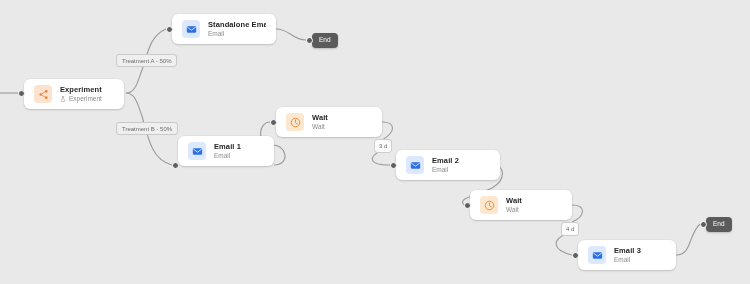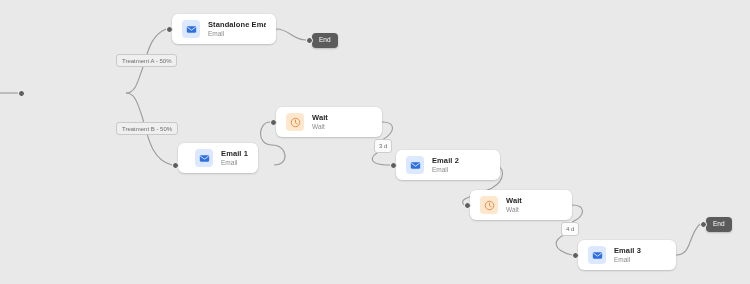--- a/index.html
+++ b/index.html
@@ -151,37 +151,58 @@
 
     <path class="edge" d="M 382,122 C 396,122 396,132 382,140 M 382,150 C 368,157 368,165 390,165"></path>
 
     <path class="edge" d="M 492,165 C 506,165 506,180 492,188 C 472,197 458,198 464,205"></path>
 
     <path class="edge" d="M 572,205 C 586,205 586,216 572,222 M 566,234 C 552,240 552,250 572,255"></path>
 
     <path class="edge" d="M 676,255 C 692,255 688,235 700,224"></path>
   </svg>
 
+  <div class="node" style="left:24px; top:79px; width:100px;">
+    <span class="ico exp">
+      <svg width="11" height="11" viewBox="0 0 16 16">
+        <circle cx="12" cy="3.4" r="1.9" fill="#e8833a"></circle>
+        <circle cx="12" cy="12.6" r="1.9" fill="#e8833a"></circle>
+        <circle cx="4" cy="8" r="1.9" fill="#e8833a"></circle>
+        <path d="M5.6 7L10.4 4.2M5.6 9L10.4 11.8" stroke="#e8833a" stroke-width="1.1" fill="none"></path>
+      </svg>
+    </span>
+    <span class="txt">
+      <span class="title">Experiment</span>
+      <span class="sub">
+        <span class="subico">
+          <svg width="6" height="6" viewBox="0 0 16 16">
+            <path d="M6 1.5h4M6.8 1.5v4.2L3.2 12.2a1.3 1.3 0 0 0 1.1 2h7.4a1.3 1.3 0 0 0 1.1-2L9.2 5.7V1.5" stroke="#8b8b8b" stroke-width="1.4" fill="none" stroke-linejoin="round"></path>
+          </svg>
+        </span>
+        <span>Experiment</span>
+      </span>
+    </span>
+  </div>
   <span class="port" style="left:18px; top:89.5px;"></span>
 
   <div class="node" style="left:172px; top:14px; width:104px;">
     <span class="ico email">
       <svg width="11" height="11" viewBox="0 0 16 16">
         <rect x="1.2" y="3.4" width="13.6" height="9.2" rx="1.6" fill="#2f6fe4"></rect>
         <path d="M2.3 4.8L8 8.9l5.7-4.1" stroke="#ffffff" stroke-width="1.15" fill="none" stroke-linecap="round"></path>
       </svg>
     </span>
     <span class="txt">
       <span class="title">Standalone Email</span>
       <span class="sub">Email</span>
     </span>
   </div>
   <span class="port" style="left:166px; top:25.5px;"></span>
 
-  <div class="node" style="left:178px; top:143px; width:80px;justify-content:flex-end;">
+  <div class="node" style="left:178px; top:136px; width:96px;">
     <span class="ico email">
       <svg width="11" height="11" viewBox="0 0 16 16">
         <rect x="1.2" y="3.4" width="13.6" height="9.2" rx="1.6" fill="#2f6fe4"></rect>
         <path d="M2.3 4.8L8 8.9l5.7-4.1" stroke="#ffffff" stroke-width="1.15" fill="none" stroke-linecap="round"></path>
       </svg>
     </span>
     <span class="txt">
       <span class="title">Email 1</span>
       <span class="sub">Email</span>
     </span>

